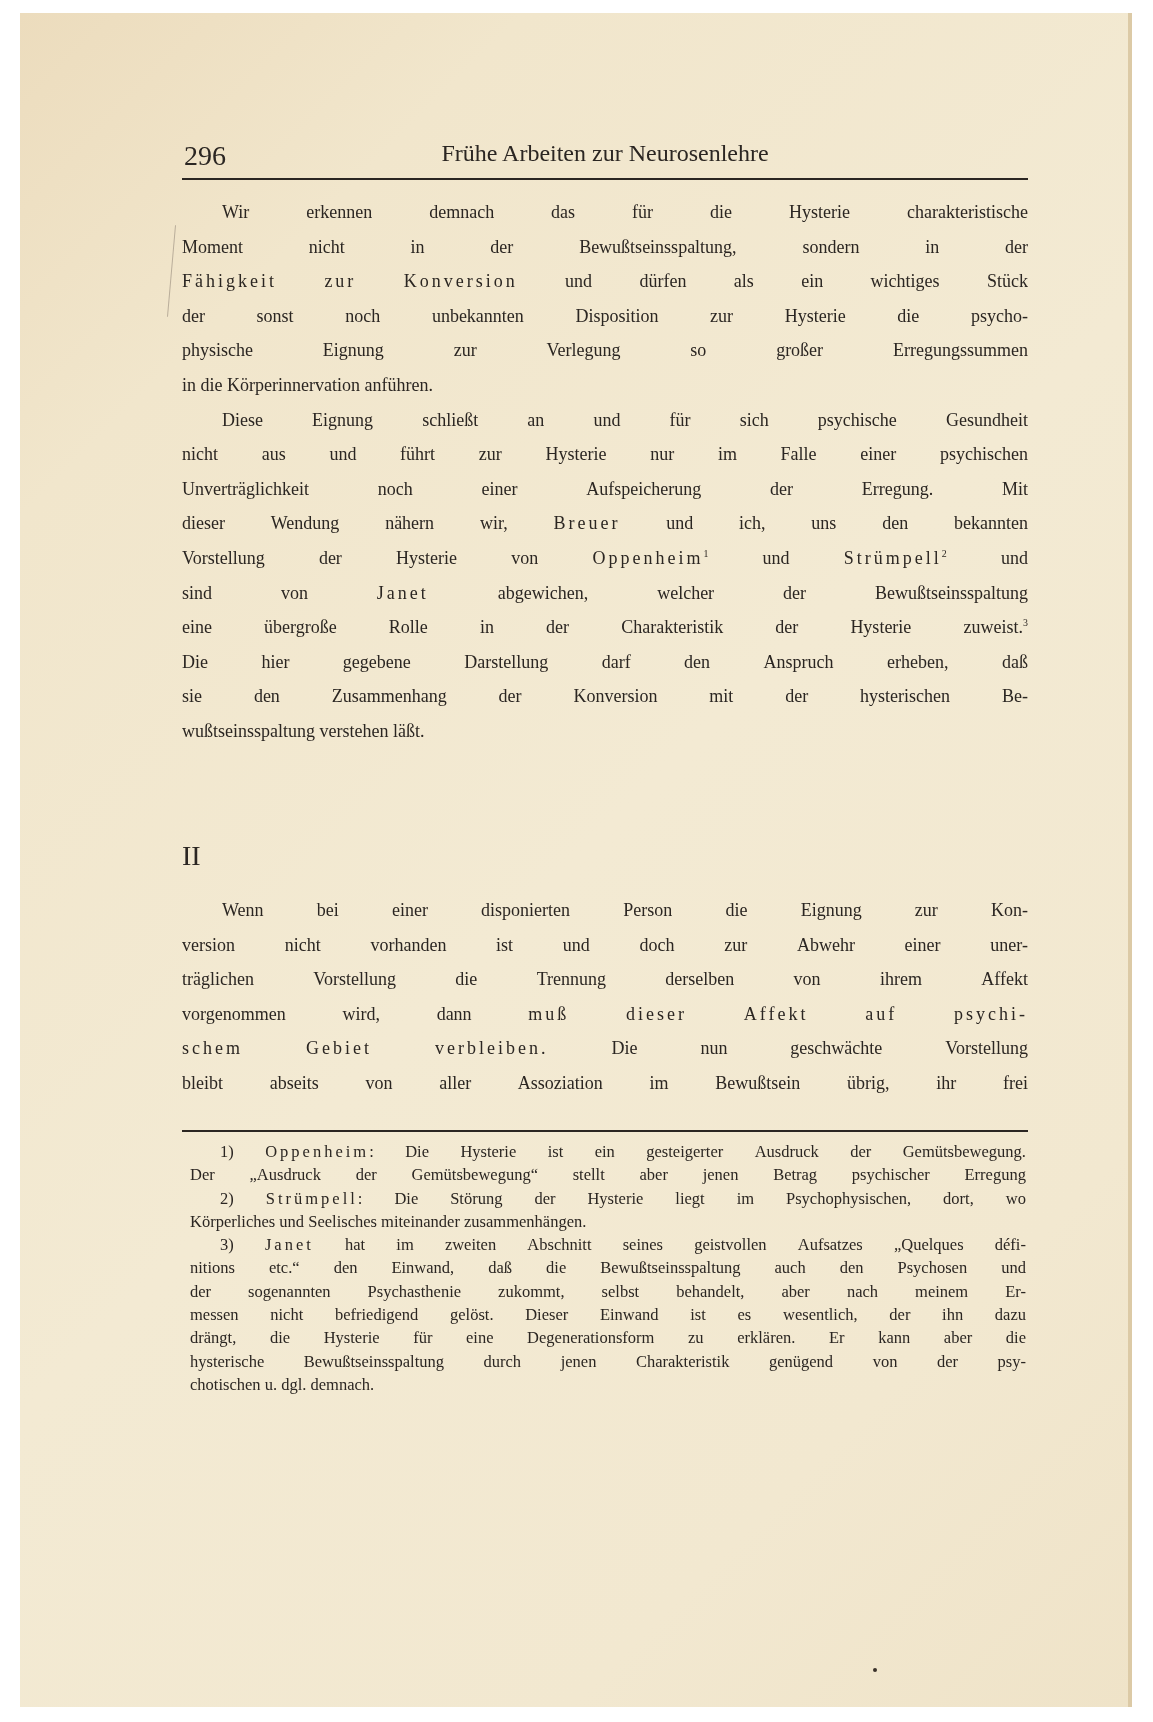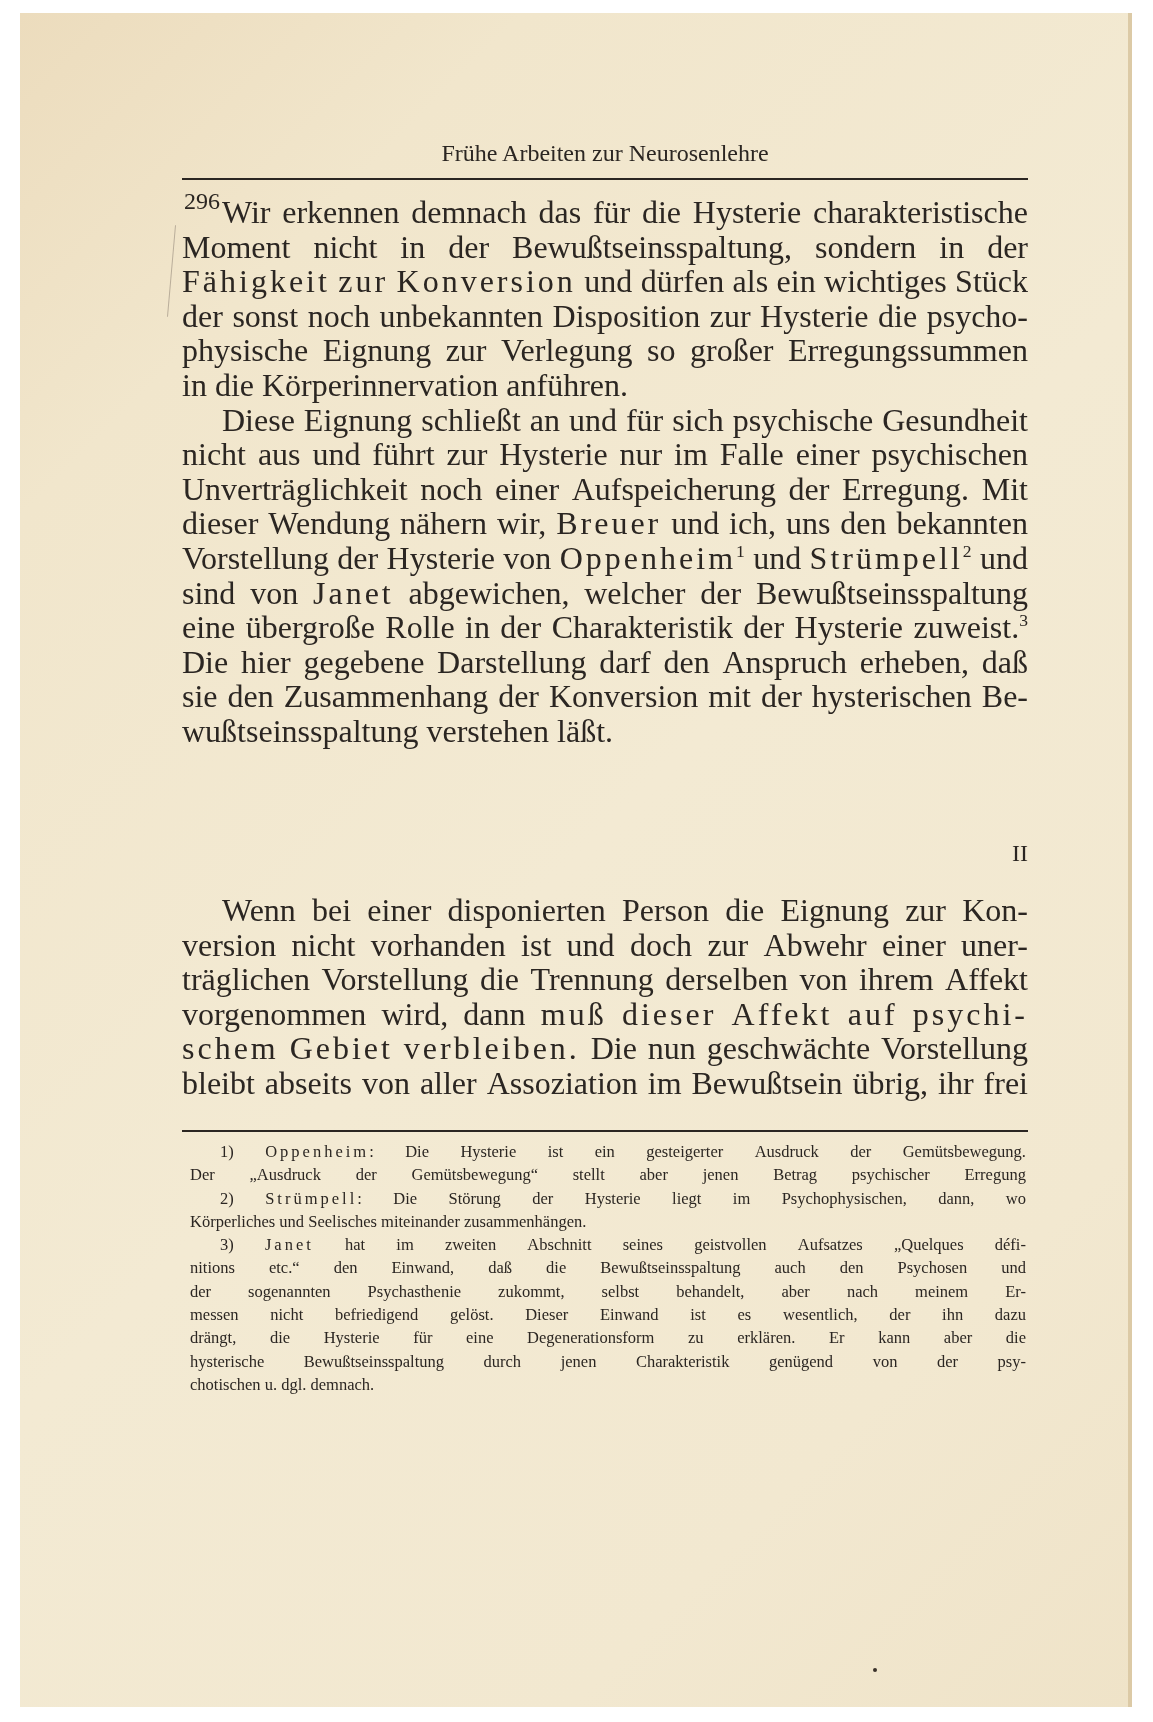--- a/index.html
+++ b/index.html
@@ -24,44 +24,43 @@
   .margin-mark {
     position: absolute; left: 151px; top: 212px; width: 1px; height: 92px;
     background: #b9ad9a; transform: rotate(5deg);
   }
   .header {
     position: absolute; left: 182px; top: 138px; width: 846px; height: 40px;
     border-bottom: 2px solid #2b2622;
   }
   .page-number {
     position: absolute; left: 2px; top: 2px;
-    font-size: 24px;
-    margin-top: 48px;
+    font-size: 28px;
   }
   .running-title {
     position: absolute; left: 0; right: 0; top: 2px; text-align: center;
     font-size: 24px;
   }
   .body-text {
     position: absolute; left: 182px; top: 195px; width: 846px;
-    font-size: 32px;
+    font-size: 18px;
   }
   .line {
     height: 34.6px; line-height: 34.6px;
     text-align: justify; text-align-last: justify;
     white-space: nowrap; overflow: visible;
     display: flex; justify-content: space-between;
   }
   .line.last { display: block; text-align-last: left; }
   .line.indent { padding-left: 40px; }
   .line span.w { white-space: pre; }
   .spaced { letter-spacing: 3px; }
   .section-heading {
     position: absolute; left: 182px; width: 846px; top: 840px;
-    text-align: right; font-size: 24px;
+    text-align: left; font-size: 28px;
   }
   .body-text-2 { top: 893px; }
   .footnote-rule {
     position: absolute; left: 182px; top: 1130px; width: 846px; height: 2px;
     background: #2b2622;
   }
   .footnotes {
     position: absolute; left: 190px; top: 1140px; width: 836px;
     font-size: 16.5px;
   }
@@ -341,21 +340,21 @@
     <div class="fline indent">
       <span class="w"><span>2)</span></span>
       <span class="w"><span class="spaced">Strümpell</span><span>:</span></span>
       <span class="w"><span>Die</span></span>
       <span class="w"><span>Störung</span></span>
       <span class="w"><span>der</span></span>
       <span class="w"><span>Hysterie</span></span>
       <span class="w"><span>liegt</span></span>
       <span class="w"><span>im</span></span>
       <span class="w"><span>Psychophysischen,</span></span>
-      <span class="w"><span>dann,</span></span>
+      <span class="w"><span>dort,</span></span>
       <span class="w"><span>wo</span></span>
     </div>
     <div class="fline last"><span class="w"><span>Körperliches</span> </span><span class="w"><span>und</span> </span><span class="w"><span>Seelisches</span> </span><span class="w"><span>miteinander</span> </span><span class="w"><span>zusammenhängen.</span> </span></div>
     <div class="fline indent">
       <span class="w"><span>3)</span></span>
       <span class="w"><span class="spaced">Janet</span></span>
       <span class="w"><span>hat</span></span>
       <span class="w"><span>im</span></span>
       <span class="w"><span>zweiten</span></span>
       <span class="w"><span>Abschnitt</span></span>

